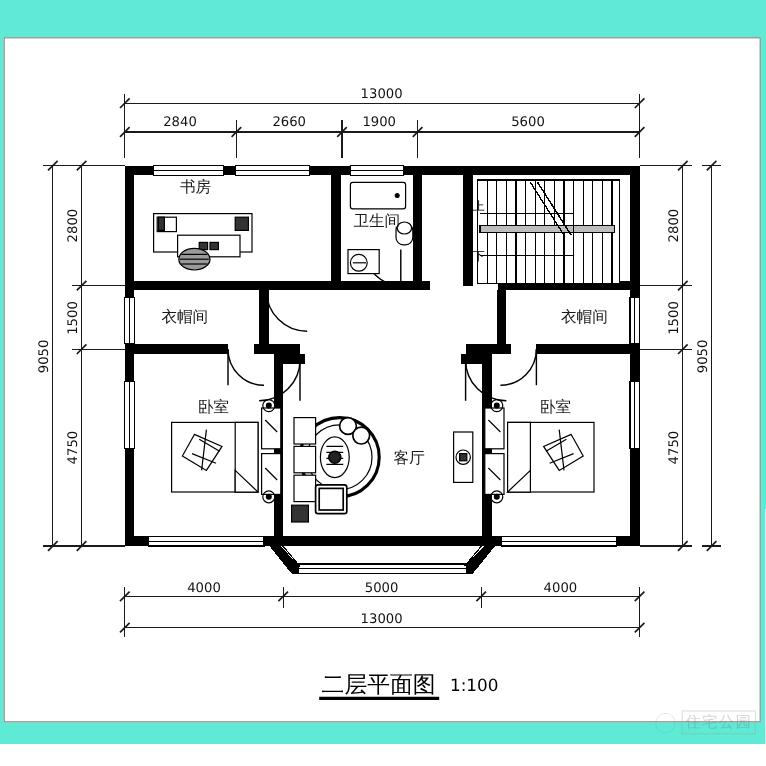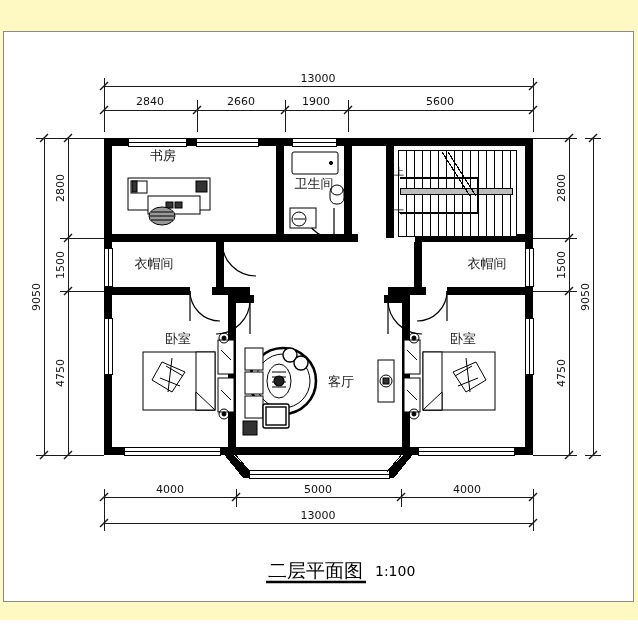--- a/index.html
+++ b/index.html
@@ -1,18 +1,18 @@
 <!DOCTYPE html>
 <html><head>
 <meta charset="utf-8">
 <style>
   html,body{margin:0;padding:0;background:#ffffff;}
   body{width:638px;height:638px;overflow:hidden;
        font-family:"DejaVu Sans","Liberation Sans",sans-serif;}
-  #stage{position:relative;width:638px;height:620px;background:#fef9c3;}
+  #stage{position:relative;width:638px;height:620px;background:#5eead4;}
   
   #frame{position:absolute;left:3px;top:31px;width:631px;height:571px;
          border:1px solid #8a8a8a;box-sizing:border-box;background:#fff;}
   #plan{position:absolute;left:0;top:0;width:638px;height:638px;}
   .wm{position:absolute;right:8px;bottom:8px;display:flex;align-items:center;
       gap:5px;opacity:.30;}
   .wm-logo{width:17px;height:17px;border:1.4px dotted #7b7b8c;border-radius:50%;
            box-sizing:border-box;}
   .wm-text{font-size:13px;color:#6e6e80;letter-spacing:1px;
            font-family:"DejaVu Sans","Liberation Sans",sans-serif;
@@ -397,14 +397,18 @@
     </g>
 
     <g>
       <text x="268" y="577" font-size="19" fill="#000" text-anchor="start">二层平面图</text>
       <line x1="266" y1="582" x2="366" y2="582" stroke="#000" stroke-width="2.6"></line>
       <text x="375" y="576" font-size="14" fill="#000" text-anchor="start">1:100</text>
     </g>
 
   </svg>
 
+  <div class="wm">
+    <span class="wm-logo"></span>
+    <span class="wm-text">住宅公园</span>
+  </div>
 
 </div>
 
 </body></html>

